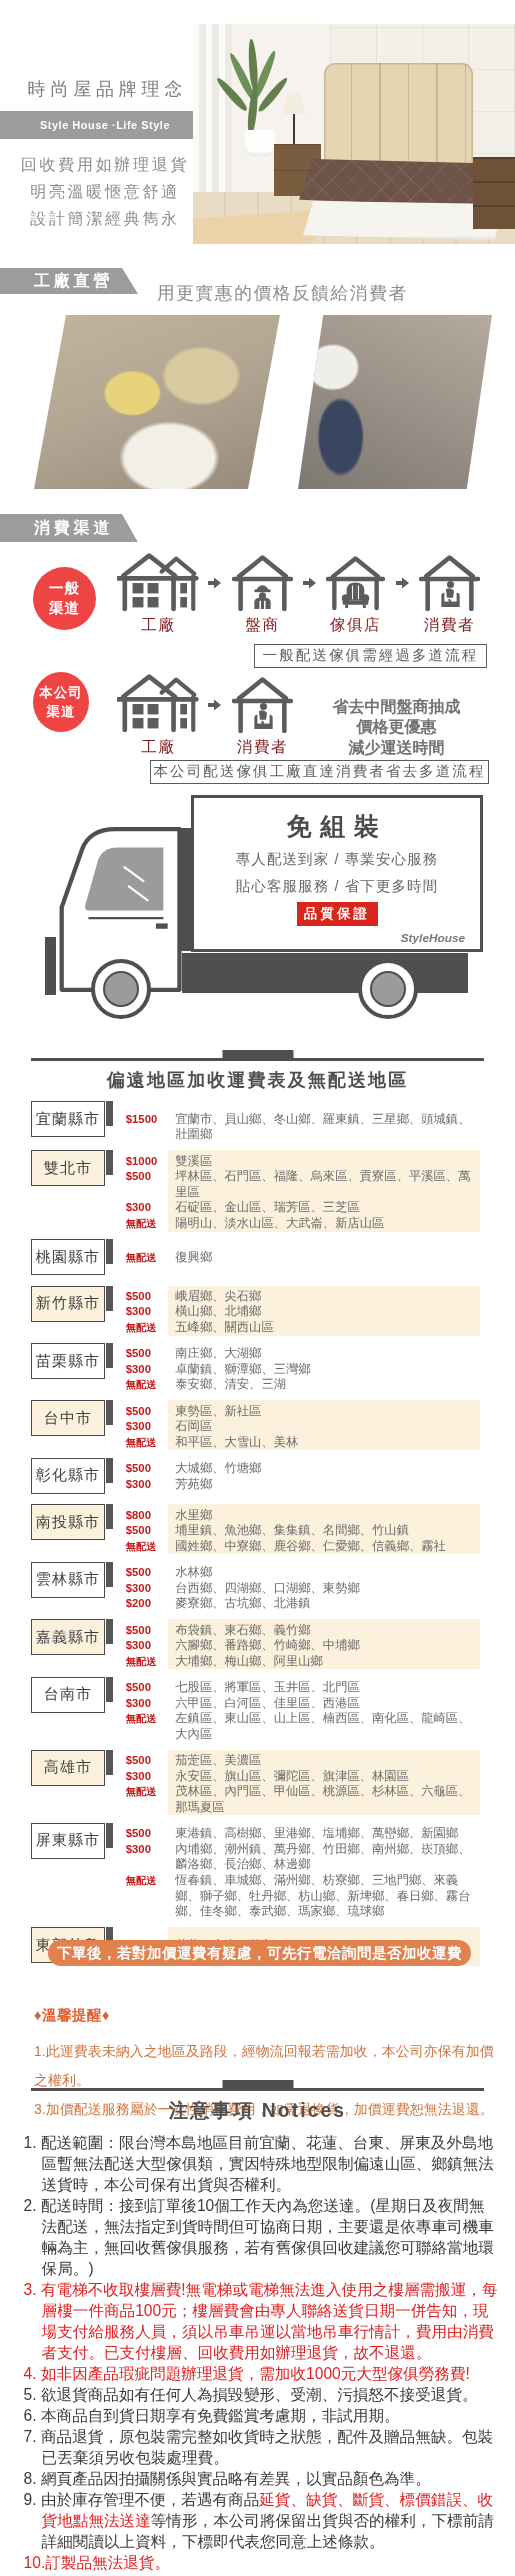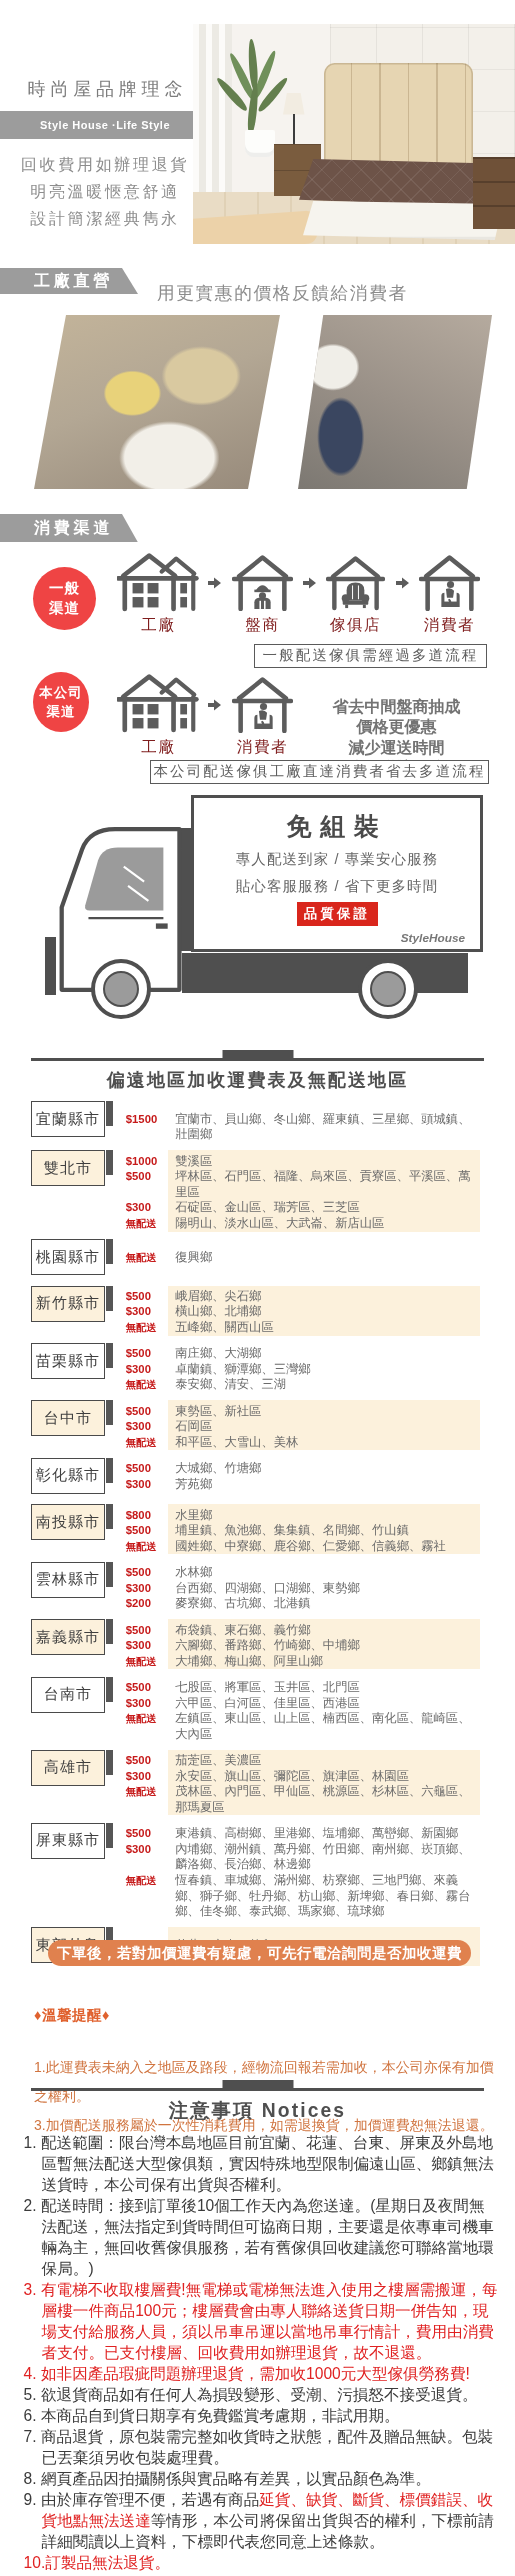--- a/index.html
+++ b/index.html
@@ -112,21 +112,21 @@
   .region.hl .rlines::before{content:"";position:absolute;left:54px;right:0;top:0;bottom:0;background:#fcf1dc;}
   .fee-line{display:flex;line-height:15.6px;position:relative;}
   .fee{width:42px;flex:none;padding-left:11.8px;font-size:11.3px;font-weight:bold;color:#c61a1a;box-sizing:content-box;}
   .fee.nd{font-size:10.2px;}
   .areas{flex:1;font-size:12.3px;color:#6b6b6b;padding-left:7.5px;position:relative;}
 
   
   #pill{position:absolute;top:1940px;left:48px;width:423px;height:26px;background:#e0814e;border-radius:14px;
     color:#fff;font-weight:bold;font-size:14.5px;letter-spacing:0.5px;text-align:center;line-height:26px;}
   #reminders{position:absolute;top:2006px;left:34px;width:462px;}
-  .rem-title{font-size:14.5px;font-weight:bold;color:#e0622f;letter-spacing:0.5px;margin-bottom:28px;}
+  .rem-title{font-size:14.5px;font-weight:bold;color:#e0622f;letter-spacing:0.5px;margin-bottom:12px;}
   .rem-item{font-size:14px;color:#d0743f;line-height:29px;}
 
   
   #notices-title{position:absolute;top:2097px;left:0;width:515px;text-align:center;
     font-size:19.3px;font-weight:bold;color:#4f4f4f;letter-spacing:2.1px;}
   #notices-list{position:absolute;top:2132px;left:23.6px;width:474px;}
   .notice{font-size:15.6px;color:#3b3b3b;line-height:21px;padding-left:18px;text-indent:-18px;}
   .notice .red{color:#e02222;}
 </style>
 </head>

